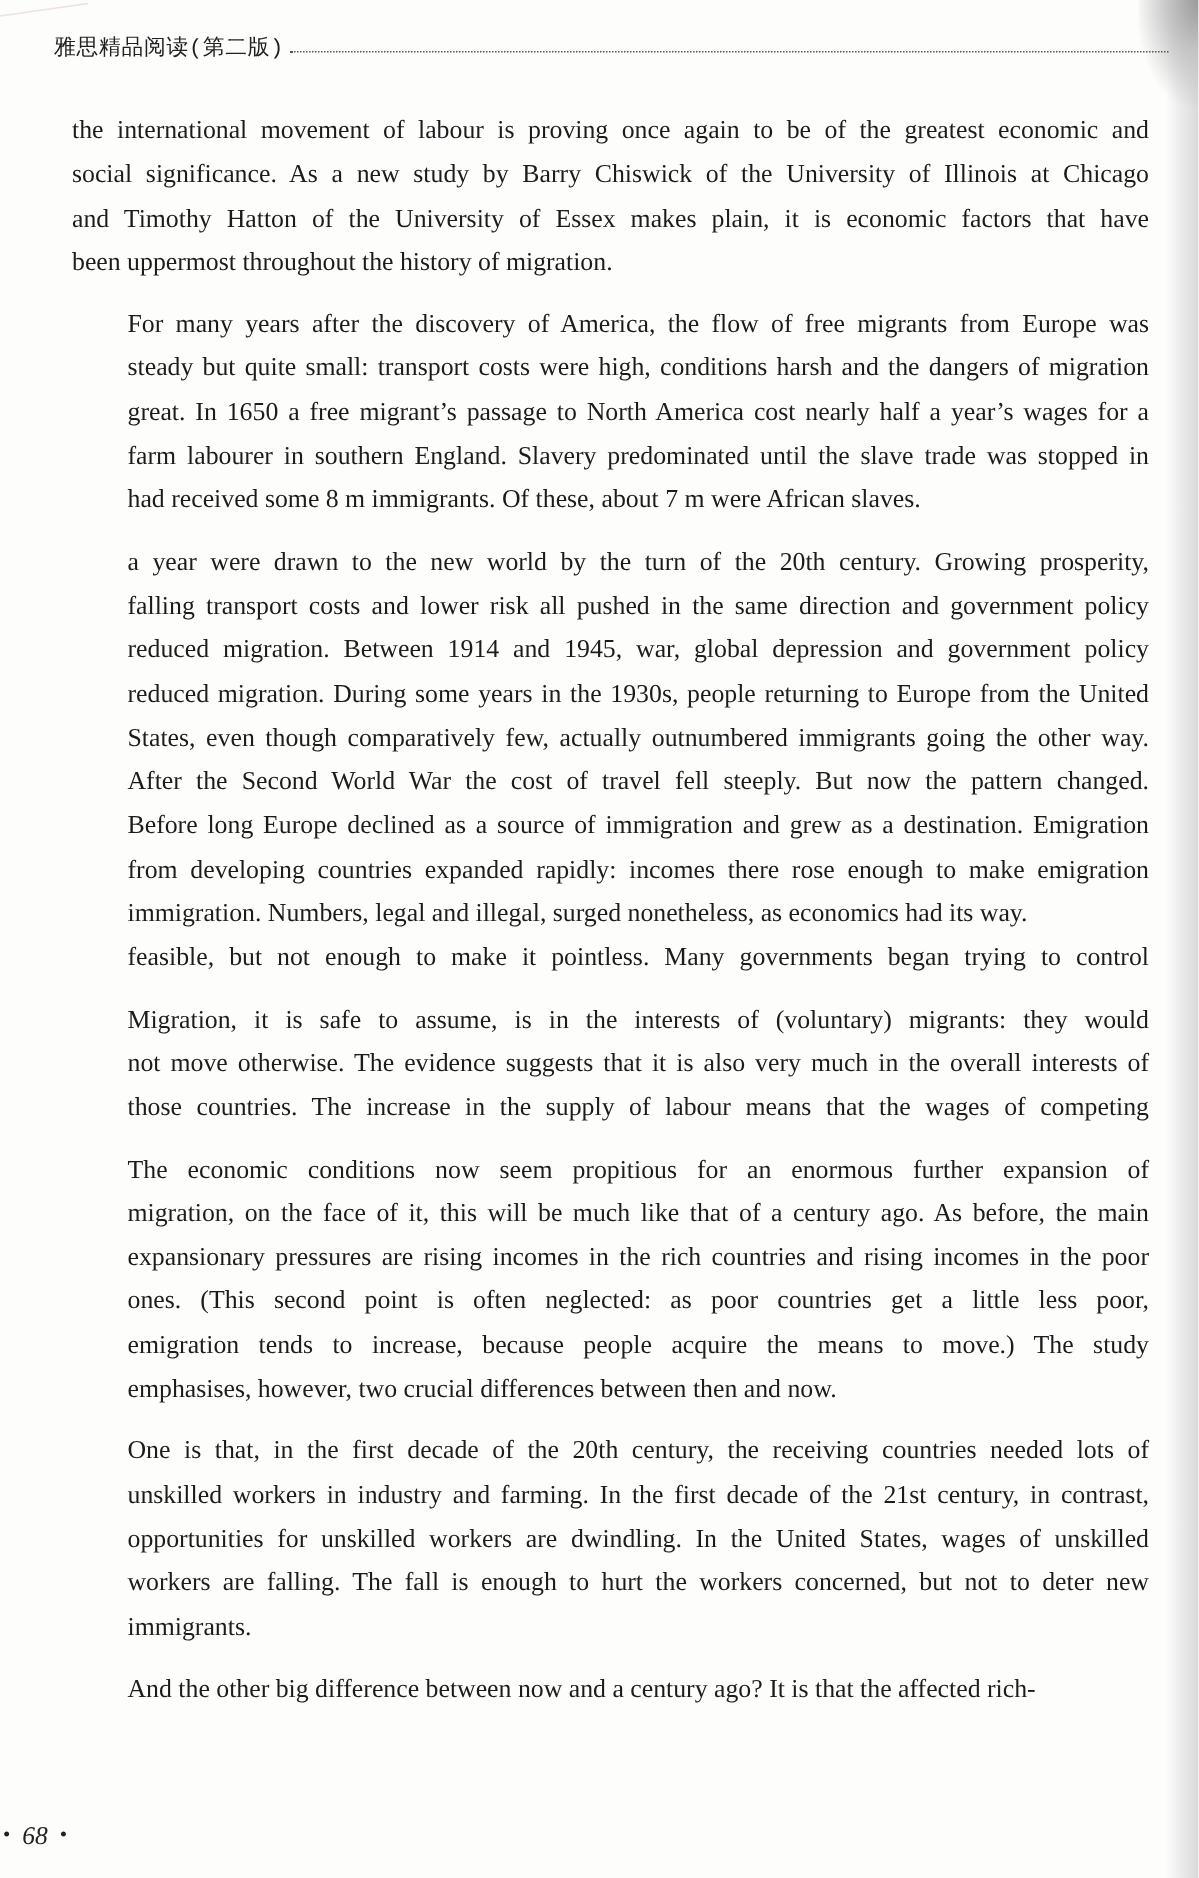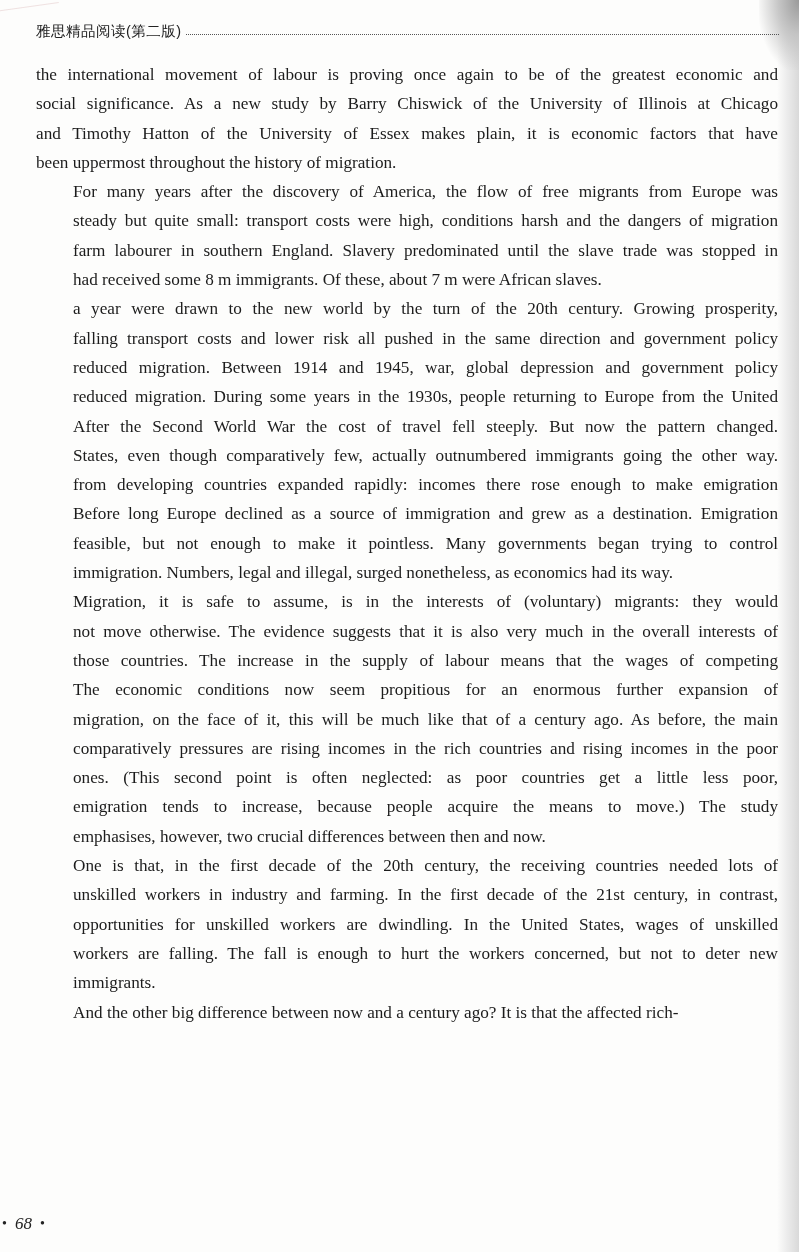--- a/index.html
+++ b/index.html
@@ -19,32 +19,32 @@
   }
   .corner-mark {
     position: absolute; top: 6px; left: 0; width: 60px; height: 14px;
     border-top: 1px solid #e6cfcf; transform: rotate(-8deg); opacity: 0.6;
   }
   .header {
     position: absolute; top: 20px; left: 36px; right: 20px; height: 22px;
     display: flex; align-items: center;
   }
   .header-title {
-    font-family: Liberation Sans, sans-serif;
+    font-family: Liberation Mono, monospace;
     font-size: 14.5px; color: #222; white-space: nowrap; letter-spacing: 0.5px;
   }
   .header-rule {
     flex: 1; margin-left: 4px; margin-top: 6px;
     border-bottom: 1.5px dotted #555; height: 0;
   }
   .body-text {
     position: absolute; top: 60px; left: 36px; width: 742px;
     font-size: 17.2px; line-height: 29.3px; text-align: justify;
   }
-  .para { margin: 0; }
+  .para { margin: 12px; }
   .para.indent { text-indent: 37px; }
   .line { display: block; text-align: justify; text-align-last: justify; white-space: nowrap; }
   .line.last { text-align-last: left; }
   .footer {
     position: absolute; top: 1214px; left: 2px;
     font-size: 18px; color: #222; display: flex; align-items: center; gap: 8px;
   }
   .footer .dot { font-size: 14px; }
   .footer .num { font-style: italic; font-size: 17px; }
 </style>
@@ -63,44 +63,45 @@
 <div class="body-text" id="article-body">
     <p class="para">
       <span class="line">the international movement of labour is proving once again to be of the greatest economic and</span>
       <span class="line">social significance. As a new study by Barry Chiswick of the University of Illinois at Chicago</span>
       <span class="line">and Timothy Hatton of the University of Essex makes plain, it is economic factors that have</span>
       <span class="line last">been uppermost throughout the history of migration.</span>
     </p>
     <p class="para indent">
       <span class="line">For many years after the discovery of America, the flow of free migrants from Europe was</span>
       <span class="line">steady but quite small: transport costs were high, conditions harsh and the dangers of migration</span>
+      <span class="line">great. In 1650 a free migrant’s passage to North America cost nearly half a year’s wages for a</span>
       <span class="line">farm labourer in southern England. Slavery predominated until the slave trade was stopped in</span>
       <span class="line last">had received some 8 m immigrants. Of these, about 7 m were African slaves.</span>
     </p>
     <p class="para indent">
       <span class="line">a year were drawn to the new world by the turn of the 20th century. Growing prosperity,</span>
       <span class="line">falling transport costs and lower risk all pushed in the same direction and government policy</span>
       <span class="line">reduced migration. Between 1914 and 1945, war, global depression and government policy</span>
       <span class="line">reduced migration. During some years in the 1930s, people returning to Europe from the United</span>
+      <span class="line">States, even though comparatively few, actually outnumbered immigrants going the other way.</span>
       <span class="line">After the Second World War the cost of travel fell steeply. But now the pattern changed.</span>
-      <span class="line">States, even though comparatively few, actually outnumbered immigrants going the other way.</span>
+      <span class="line">Before long Europe declined as a source of immigration and grew as a destination. Emigration</span>
       <span class="line">from developing countries expanded rapidly: incomes there rose enough to make emigration</span>
-      <span class="line">Before long Europe declined as a source of immigration and grew as a destination. Emigration</span>
+      <span class="line last">immigration. Numbers, legal and illegal, surged nonetheless, as economics had its way.</span>
       <span class="line">feasible, but not enough to make it pointless. Many governments began trying to control</span>
-      <span class="line last">immigration. Numbers, legal and illegal, surged nonetheless, as economics had its way.</span>
     </p>
     <p class="para indent">
       <span class="line">Migration, it is safe to assume, is in the interests of (voluntary) migrants: they would</span>
       <span class="line">not move otherwise. The evidence suggests that it is also very much in the overall interests of</span>
       <span class="line">those countries. The increase in the supply of labour means that the wages of competing</span>
     </p>
     <p class="para indent">
       <span class="line">The economic conditions now seem propitious for an enormous further expansion of</span>
       <span class="line">migration, on the face of it, this will be much like that of a century ago. As before, the main</span>
-      <span class="line">comparatively pressures are rising incomes in the rich countries and rising incomes in the poor</span>
+      <span class="line">expansionary pressures are rising incomes in the rich countries and rising incomes in the poor</span>
       <span class="line">ones. (This second point is often neglected: as poor countries get a little less poor,</span>
       <span class="line">emigration tends to increase, because people acquire the means to move.) The study</span>
       <span class="line last">emphasises, however, two crucial differences between then and now.</span>
     </p>
     <p class="para indent">
       <span class="line">One is that, in the first decade of the 20th century, the receiving countries needed lots of</span>
       <span class="line">unskilled workers in industry and farming. In the first decade of the 21st century, in contrast,</span>
       <span class="line">opportunities for unskilled workers are dwindling. In the United States, wages of unskilled</span>
       <span class="line">workers are falling. The fall is enough to hurt the workers concerned, but not to deter new</span>
       <span class="line last">immigrants.</span>

